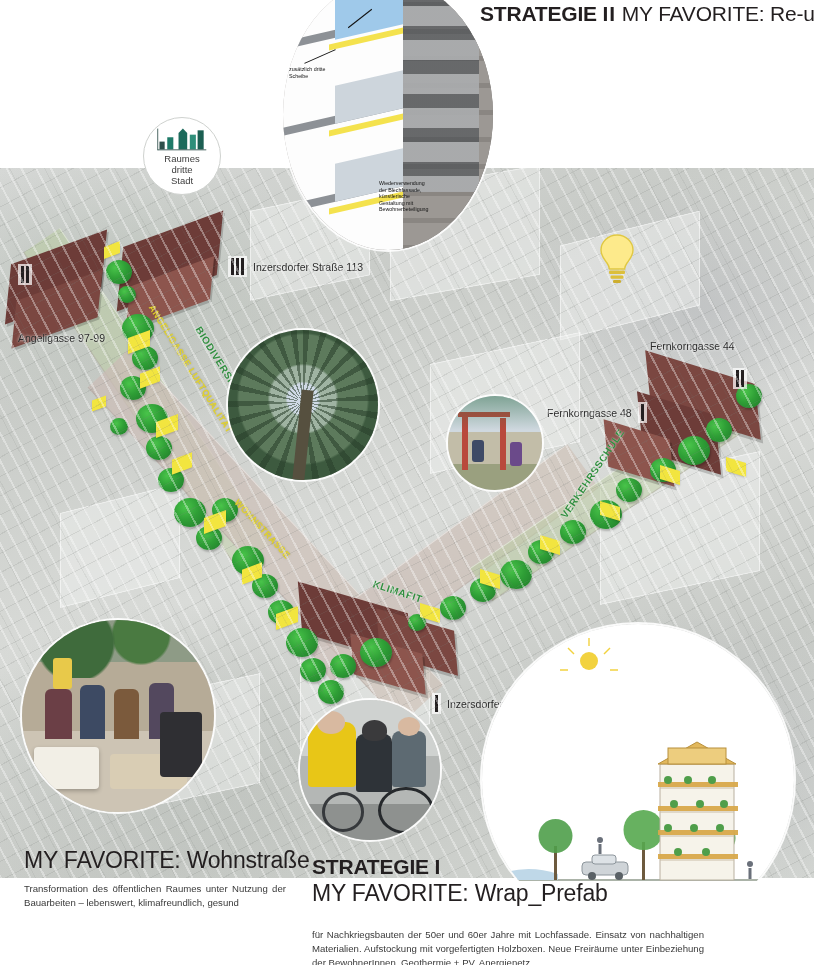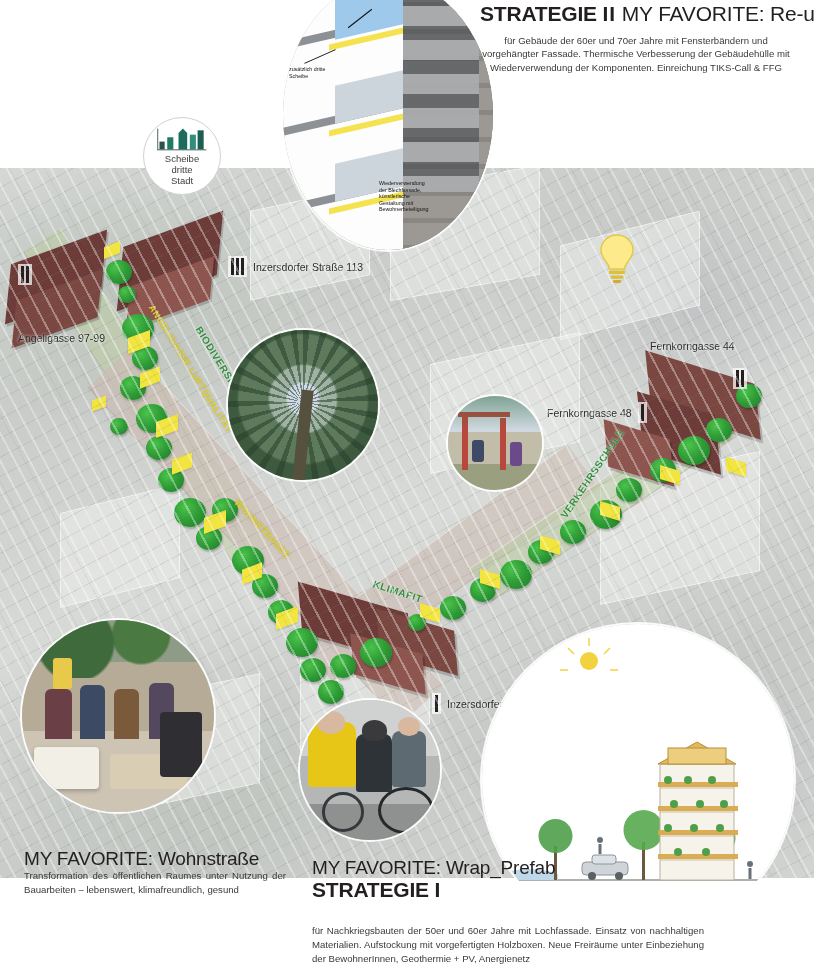--- a/index.html
+++ b/index.html
@@ -89,21 +89,21 @@
   
   .circ{ position:absolute; border-radius:50%; overflow:hidden;
      box-shadow:0 0 0 2px rgba(255,255,255,.9); }
   .circ .inner{ position:absolute; inset:0; }
 
   
   .tblock{ position:absolute; }
   .h1{ font-size:21px; font-weight:bold; color:#231f20; letter-spacing:-.2px;
        line-height:1.12; white-space:nowrap; }
   .h1 .num{ letter-spacing:1px; }
-  .h1.sm{ font-size:19px; }
+  .h1.sm{ font-size:23px; }
   .body{ font-size:9.6px; color:#3a3a3a; line-height:1.45; text-align:justify; }
   .body.c{ text-align:center; }
 
   
   .dfs{
     position:absolute; width:78px; height:78px; border-radius:50%;
     background:#ffffff; border:1px solid #cfd2cf;
     display:flex; flex-direction:column; align-items:center; justify-content:flex-end;
     padding-bottom:7px;
   }
@@ -265,21 +265,21 @@
   <div class="dfs" style="left:143px;top:117px;">
     <svg viewBox="0 0 60 30" width="56" height="26" style="margin-bottom:2px;">
       <rect x="4" y="18" width="6" height="9" fill="#2f4f4a"></rect>
       <rect x="13" y="13" width="7" height="14" fill="#1f7a68"></rect>
       <polygon points="26,27 26,8 31,3 36,8 36,27" fill="#1c6b5c"></polygon>
       <rect x="39" y="10" width="7" height="17" fill="#2f8f7a"></rect>
       <rect x="48" y="5" width="7" height="22" fill="#1c5f52"></rect>
       <line x1="2" y1="27.5" x2="58" y2="27.5" stroke="#2f4f4a" stroke-width="1"></line>
       <line x1="2" y1="3" x2="2" y2="28" stroke="#2f4f4a" stroke-width="1"></line>
     </svg>
-    <span class="lbl">Scheibe</span>
+    <span class="lbl">Raumes</span>
     <span class="lbl">dritte</span>
     <span class="lbl">Stadt</span>
   </div>
 
   <div class="circ" style="left:283px;top:-20px;width:210px;height:270px;border-radius:50%;">
     <div class="inner" style="background:linear-gradient(120deg,#b9b5b2 0%,#a8a4a2 40%,#8f8b89 100%);">
 
       <div style="position:absolute;left:100px;top:0;right:0;bottom:0;
            background:repeating-linear-gradient(180deg,#9c9894 0 22px,#8a8682 22px 27px),
                       linear-gradient(90deg,rgba(0,0,0,.05),rgba(0,0,0,.22));"></div>
@@ -436,30 +436,29 @@
 
   <div class="tblock" style="left:22px;top:86px;width:160px;">
   </div>
 
   <div class="tblock" style="left:480px;top:2px;width:320px;">
     <div class="h1">
       <span>STRATEGIE</span>
       <span class="num">II</span>
       <span style="font-weight:normal;">MY FAVORITE: Re-use</span>
     </div>
-    <div class="body" style="margin-top:8px;width:312px;text-align:center;">für Gebäude der 60er und 70er Jahre mit Fensterbändern und vorgehängter Fassade. Thermische Verbesserung der Gebäudehülle mit Wiederverwendung der Komponenten. Einreichung TIKS-Call &amp; FFG</div>
   </div>
 
   <div class="tblock" style="left:24px;top:848px;width:270px;">
     <div class="h1 sm" style="font-weight:normal;">MY FAVORITE: Wohnstraße</div>
-    <div class="body" style="width:262px;">Transformation des öffentlichen Raumes unter Nutzung der Bauarbeiten – lebenswert, klimafreundlich, gesund</div>
+    <div class="body" style="margin-top:8px;width:262px;">Transformation des öffentlichen Raumes unter Nutzung der Bauarbeiten – lebenswert, klimafreundlich, gesund</div>
   </div>
 
   <div class="tblock" style="left:312px;top:855px;width:400px;">
-    <div class="h1 sm" style="font-weight:normal;margin-top:2px;">MY FAVORITE: Wrap_Prefab</div>
     <div class="h1">
       <span>STRATEGIE</span>
       <span class="num">I</span>
     </div>
+    <div class="h1 sm" style="font-weight:normal;margin-top:2px;">MY FAVORITE: Wrap_Prefab</div>
     <div class="body" style="margin-top:22px;width:392px;">für Nachkriegsbauten der 50er und 60er Jahre mit Lochfassade. Einsatz von nachhaltigen Materialien. Aufstockung mit vorgefertigten Holzboxen. Neue Freiräume unter Einbeziehung der BewohnerInnen, Geothermie + PV, Anergienetz</div>
   </div>
 
 </div>
 
 </body></html>

